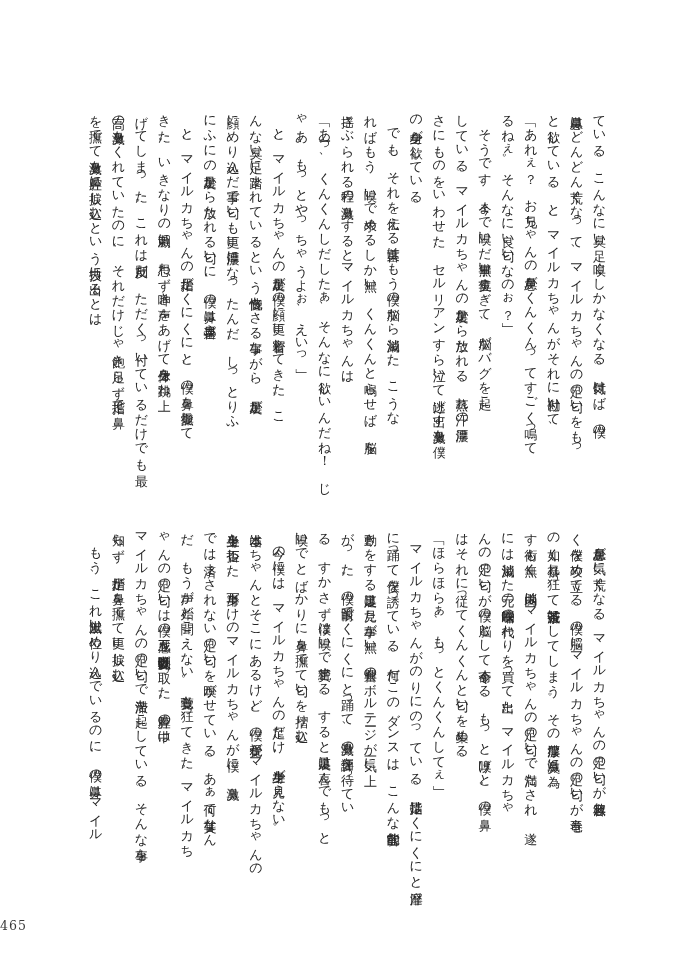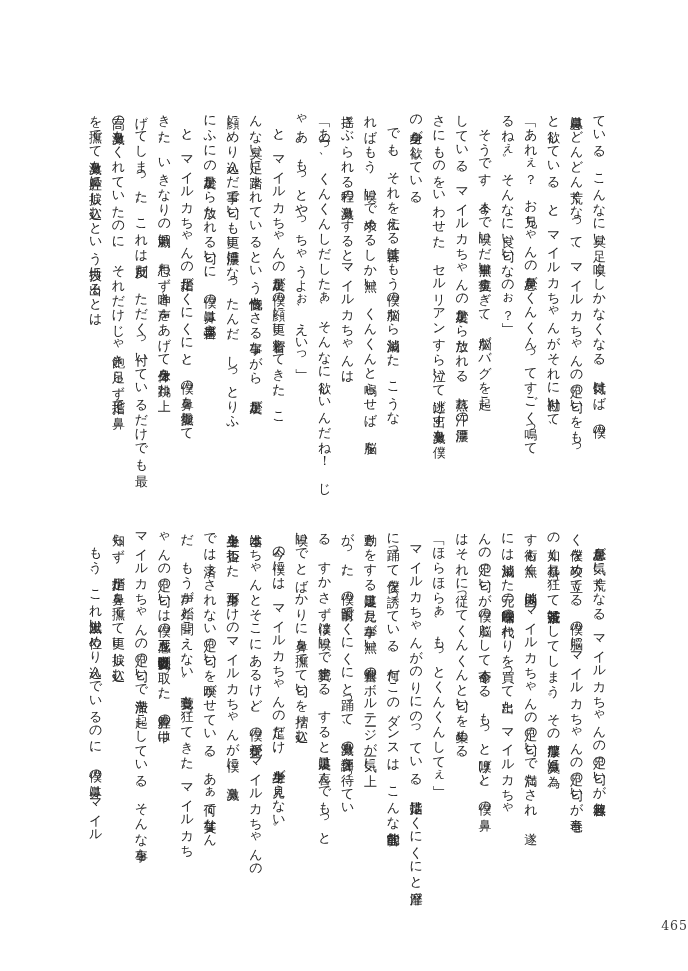--- a/index.html
+++ b/index.html
@@ -39,21 +39,21 @@
   }
   #block-bottom {
     top: 524px;
     height: 384px;
   }
   .page-number {
     position: absolute;
     top: 918px;
     left: 0;
     right: 0;
-    text-align: right;
+    text-align: left;
     font-size: 12.5px;
     color: #3a3a3a;
     letter-spacing: 1px;
     font-family: "DejaVu Serif", "Liberation Serif", serif;
   }
 </style>
 </head>
 <body>
 
 <div class="page">

